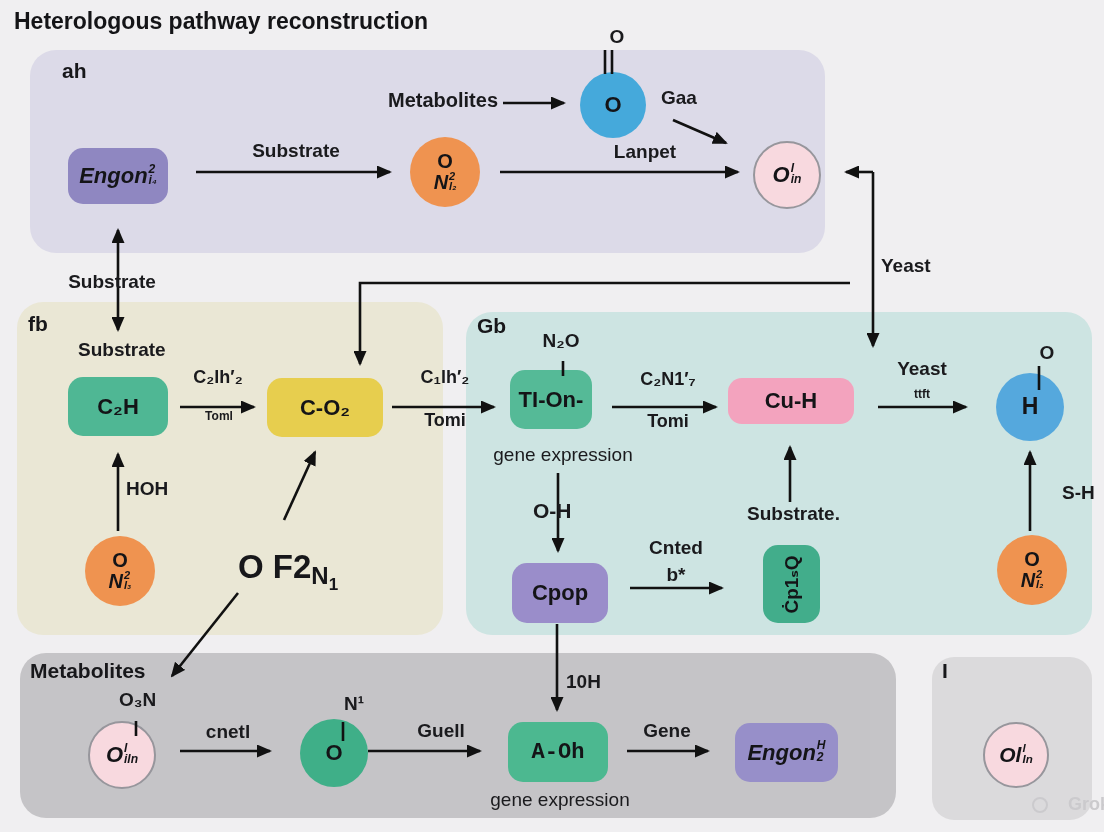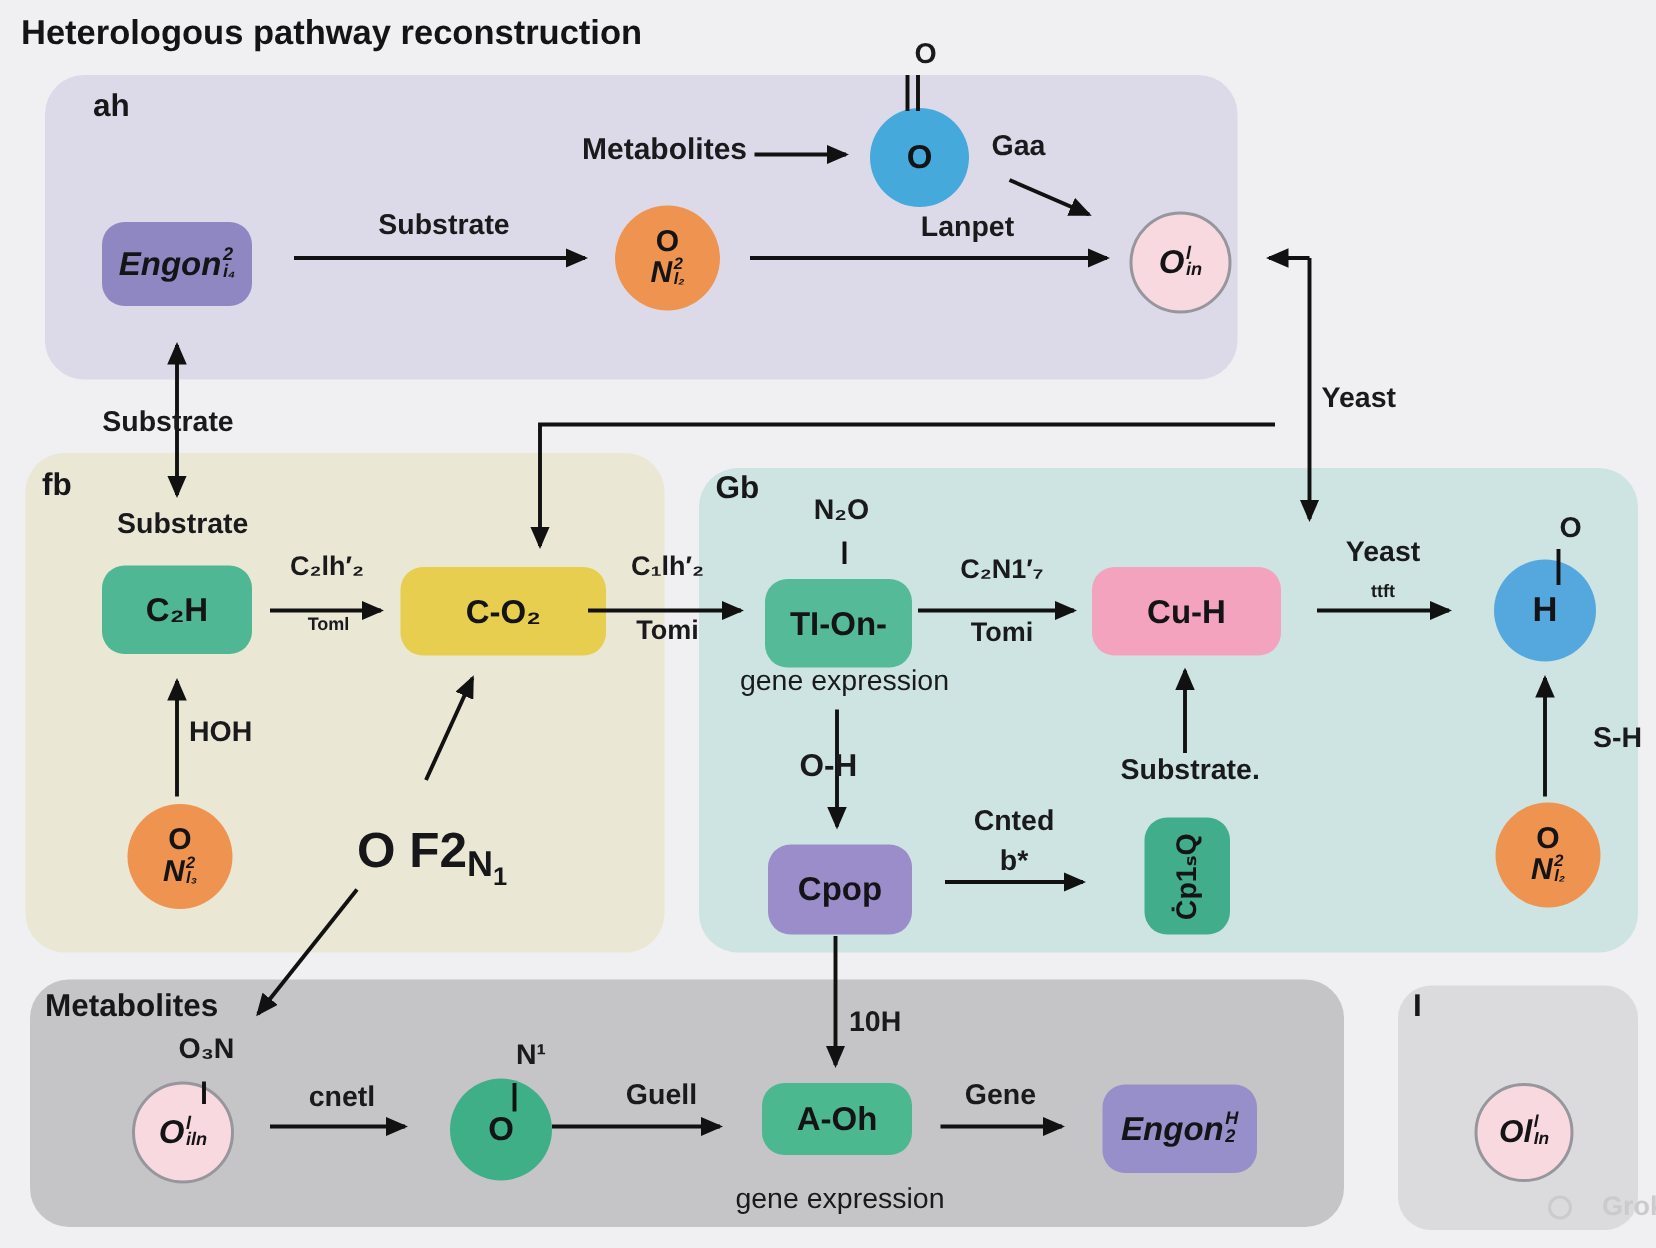--- a/index.html
+++ b/index.html
@@ -119,41 +119,41 @@
           <span class="ss">
             <span>l</span>
             <span>in</span>
           </span>
         </span>
     </div>
 
     <div class="node" style="left:68px;top:377px;width:100px;height:59px;background:#4fb794;">
       <span>C₂H</span>
     </div>
-    <div class="node" style="left:267px;top:378px;width:137px;height:59px;background:#e7ce4e;">
+    <div class="node" style="left:267px;top:378px;width:116px;height:59px;background:#e7ce4e;">
       <span>C-O₂</span>
     </div>
     <div class="circle" style="left:85px;top:536px;width:70px;height:70px;background:#ef9350;">
       <span>O</span>
       <span class="f">
           <span>N</span>
           <span class="ss">
             <span>2</span>
             <span>l₃</span>
           </span>
         </span>
     </div>
     <div class="bigf" style="left:238px;top:548px;">
       <span>O F2</span><span class="p2">N</span><span class="p3">1</span>
     </div>
 
-    <div class="node" style="left:510px;top:386px;width:98px;height:59px;background:#55ba97;">
+    <div class="node" style="left:510px;top:370px;width:82px;height:59px;background:#55ba97;">
       <span>TI-On-</span>
     </div>
-    <div class="node" style="left:728px;top:378px;width:126px;height:59px;background:#f3a3be;">
+    <div class="node" style="left:728px;top:378px;width:126px;height:46px;background:#f3a3be;border-radius:14px;">
       <span>Cu-H</span>
     </div>
     <div class="circle" style="left:996px;top:373px;width:68px;height:68px;background:#55a8dd;font-size:23px;">
       <span>H</span>
     </div>
     <div class="lbl cx" style="left:1047px;top:342px;">O</div>
     <div class="node" style="left:512px;top:563px;width:96px;height:60px;background:#9a8dca;">
       <span>Cpop</span>
     </div>
     <div class="node rot" style="left:763px;top:545px;width:57px;height:78px;background:#42ad8b;">
@@ -175,21 +175,21 @@
           <span>O</span>
           <span class="ss">
             <span>l</span>
             <span>iln</span>
           </span>
         </span>
     </div>
     <div class="circle" style="left:300px;top:719px;width:68px;height:68px;background:#3faf88;font-size:22px;">
       <span>O</span>
     </div>
-    <div class="node" style="left:508px;top:722px;width:100px;height:48px;background:#4cb890;">
+    <div class="node" style="left:508px;top:722px;width:100px;height:60px;background:#4cb890;font-family:Liberation Mono, monospace;">
       <span>A-Oh</span>
     </div>
     <div class="node" style="left:735px;top:723px;width:103px;height:59px;background:#978fc9;">
       <span class="f">
           <span>Engon</span>
           <span class="ss">
             <span>H</span>
             <span>2</span>
           </span>
         </span>

